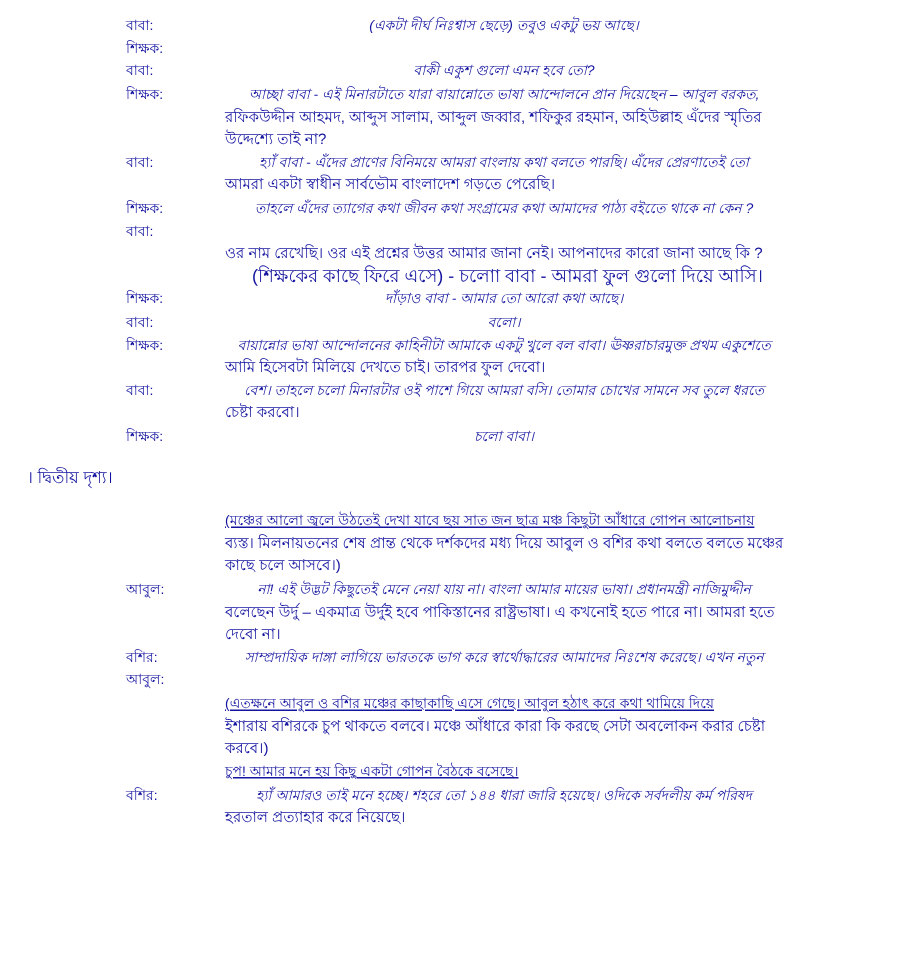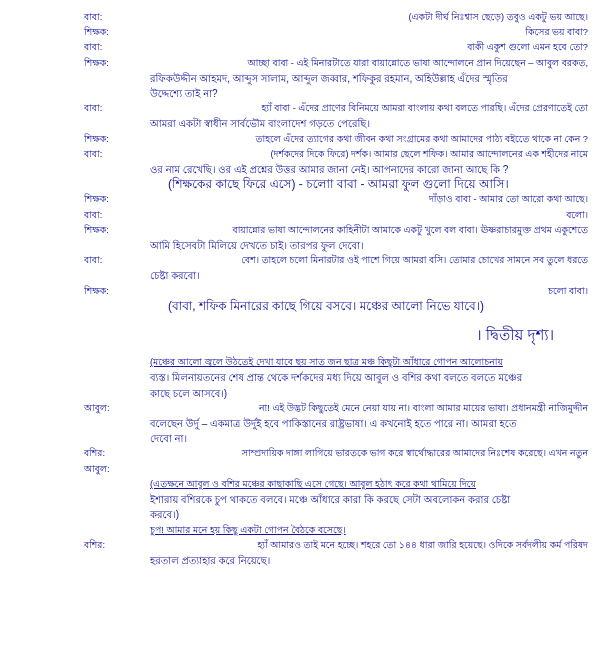--- a/index.html
+++ b/index.html
@@ -36,22 +36,23 @@
     flex: 0 0 66px;
     width: 66px;
     padding-left: 66px;
     box-sizing: border-box;
     white-space: nowrap;
     color: #1414a0;
   }
   .speech {
     flex: 1 1 auto;
     padding-right: 6px;
-    text-align: right;
+    text-align: center;
     color: #1414a0;
+    font-style: italic;
   }
   .cont {
     display: block;
     font-size: 10px;
     line-height: 15.2px;
     padding-left: 132px;
     padding-right: 6px;
     color: #1414a0;
   }
   .stage {
@@ -66,40 +67,39 @@
     display: block;
     font-size: 9.3px;
     line-height: 15.2px;
     padding-left: 132px;
     padding-right: 6px;
     color: #1414a0;
     text-decoration: underline;
   }
   .scene-heading {
     display: block;
-    text-align: right;
-    font-size: 15px;
+    text-align: left;
+    font-size: 11px;
     line-height: 15.2px;
     padding: 0 40px 0 0;
     color: #1414a0;
   }
   .spacer-md { height: 13px; }
 </style>
 </head>
 <body>
 
 <div class="page">
   <div class="script" id="script-body">
       <div class="line">
         <div class="speaker">বাবা:</div>
         <div class="speech">(একটা দীর্ঘ নিঃশ্বাস ছেড়ে)  তবুও একটু ভয় আছে।</div>
       </div>
       <div class="line">
         <div class="speaker">শিক্ষক:</div>
-        <div class="speech">কিসের ভয় বাবা?</div>
       </div>
       <div class="line">
         <div class="speaker">বাবা:</div>
         <div class="speech">বাকী একুশ গুলো এমন হবে তো?</div>
       </div>
       <div class="line">
         <div class="speaker">শিক্ষক:</div>
         <div class="speech">আচ্ছা বাবা - এই মিনারটাতে যারা বায়ান্নোতে ভাষা আন্দোলনে প্রান দিয়েছেন – আবুল বরকত,</div>
       </div>
       <div class="cont">রফিকউদ্দীন আহমদ, আব্দুস সালাম, আব্দুল জব্বার, শফিকুর রহমান, অহিউল্লাহ এঁদের স্মৃতির</div>
@@ -108,21 +108,20 @@
         <div class="speaker">বাবা:</div>
         <div class="speech">হ্যাঁ বাবা - এঁদের প্রাণের বিনিময়ে আমরা বাংলায় কথা বলতে পারছি।  এঁদের প্রেরণাতেই তো</div>
       </div>
       <div class="cont">আমরা একটা স্বাধীন সার্বভৌম বাংলাদেশ গড়তে পেরেছি।</div>
       <div class="line">
         <div class="speaker">শিক্ষক:</div>
         <div class="speech">তাহলে এঁদের ত্যাগের কথা জীবন কথা সংগ্রামের কথা আমাদের পাঠ্য বইতেে থাকে না কেন ?</div>
       </div>
       <div class="line">
         <div class="speaker">বাবা:</div>
-        <div class="speech">(দর্শকদের দিকে ফিরে) দর্শক। আমার ছেলে শফিক। আমার আন্দোলনের এক শহীদের নামে</div>
       </div>
       <div class="cont">ওর নাম রেখেছি।  ওর এই প্রশ্নের উত্তর আমার জানা নেই।  আপনাদের কারো জানা আছে কি ?</div>
       <div class="stage">(শিক্ষকের কাছে ফিরে এসে)  - চলোা বাবা - আমরা ফুল গুলো দিয়ে আসি।</div>
       <div class="line">
         <div class="speaker">শিক্ষক:</div>
         <div class="speech">দাঁড়াও বাবা - আমার তো আরো কথা আছে।</div>
       </div>
       <div class="line">
         <div class="speaker">বাবা:</div>
         <div class="speech">বলো।</div>
@@ -134,21 +133,20 @@
       <div class="cont">আমি হিসেবটা মিলিয়ে দেখতে চাই।  তারপর ফুল দেবো।</div>
       <div class="line">
         <div class="speaker">বাবা:</div>
         <div class="speech">বেশ।  তাহলে চলো মিনারটার ওই পাশে গিয়ে আমরা বসি।  তোমার চোখের সামনে সব তুলে ধরতে</div>
       </div>
       <div class="cont">চেষ্টা করবো।</div>
       <div class="line">
         <div class="speaker">শিক্ষক:</div>
         <div class="speech">চলো বাবা।</div>
       </div>
-      <div class="stage">(বাবা, শফিক মিনারের কাছে গিয়ে বসবে।  মঞ্চের আলো নিভে যাবে।)</div>
       <div class="spacer-md"></div>
       <div class="scene-heading">। দ্বিতীয় দৃশ্য।</div>
       <div class="spacer-md"></div>
       <div class="stage-wide">(মঞ্চের আলো জ্বলে উঠতেই দেখা যাবে ছয় সাত জন ছাত্র মঞ্চ কিছুটা আঁধারে গোপন আলোচনায়</div>
       <div class="cont">ব্যস্ত।  মিলনায়তনের শেষ প্রান্ত থেকে দর্শকদের মধ্য দিয়ে আবুল ও বশির কথা বলতে বলতে মঞ্চের</div>
       <div class="cont">কাছে চলে আসবে।)</div>
       <div class="line">
         <div class="speaker">আবুল:</div>
         <div class="speech">না! এই উদ্ভট কিছুতেই মেনে নেয়া যায় না।  বাংলা আমার মায়ের ভাষা।  প্রধানমন্ত্রী নাজিমুদ্দীন</div>
       </div>

